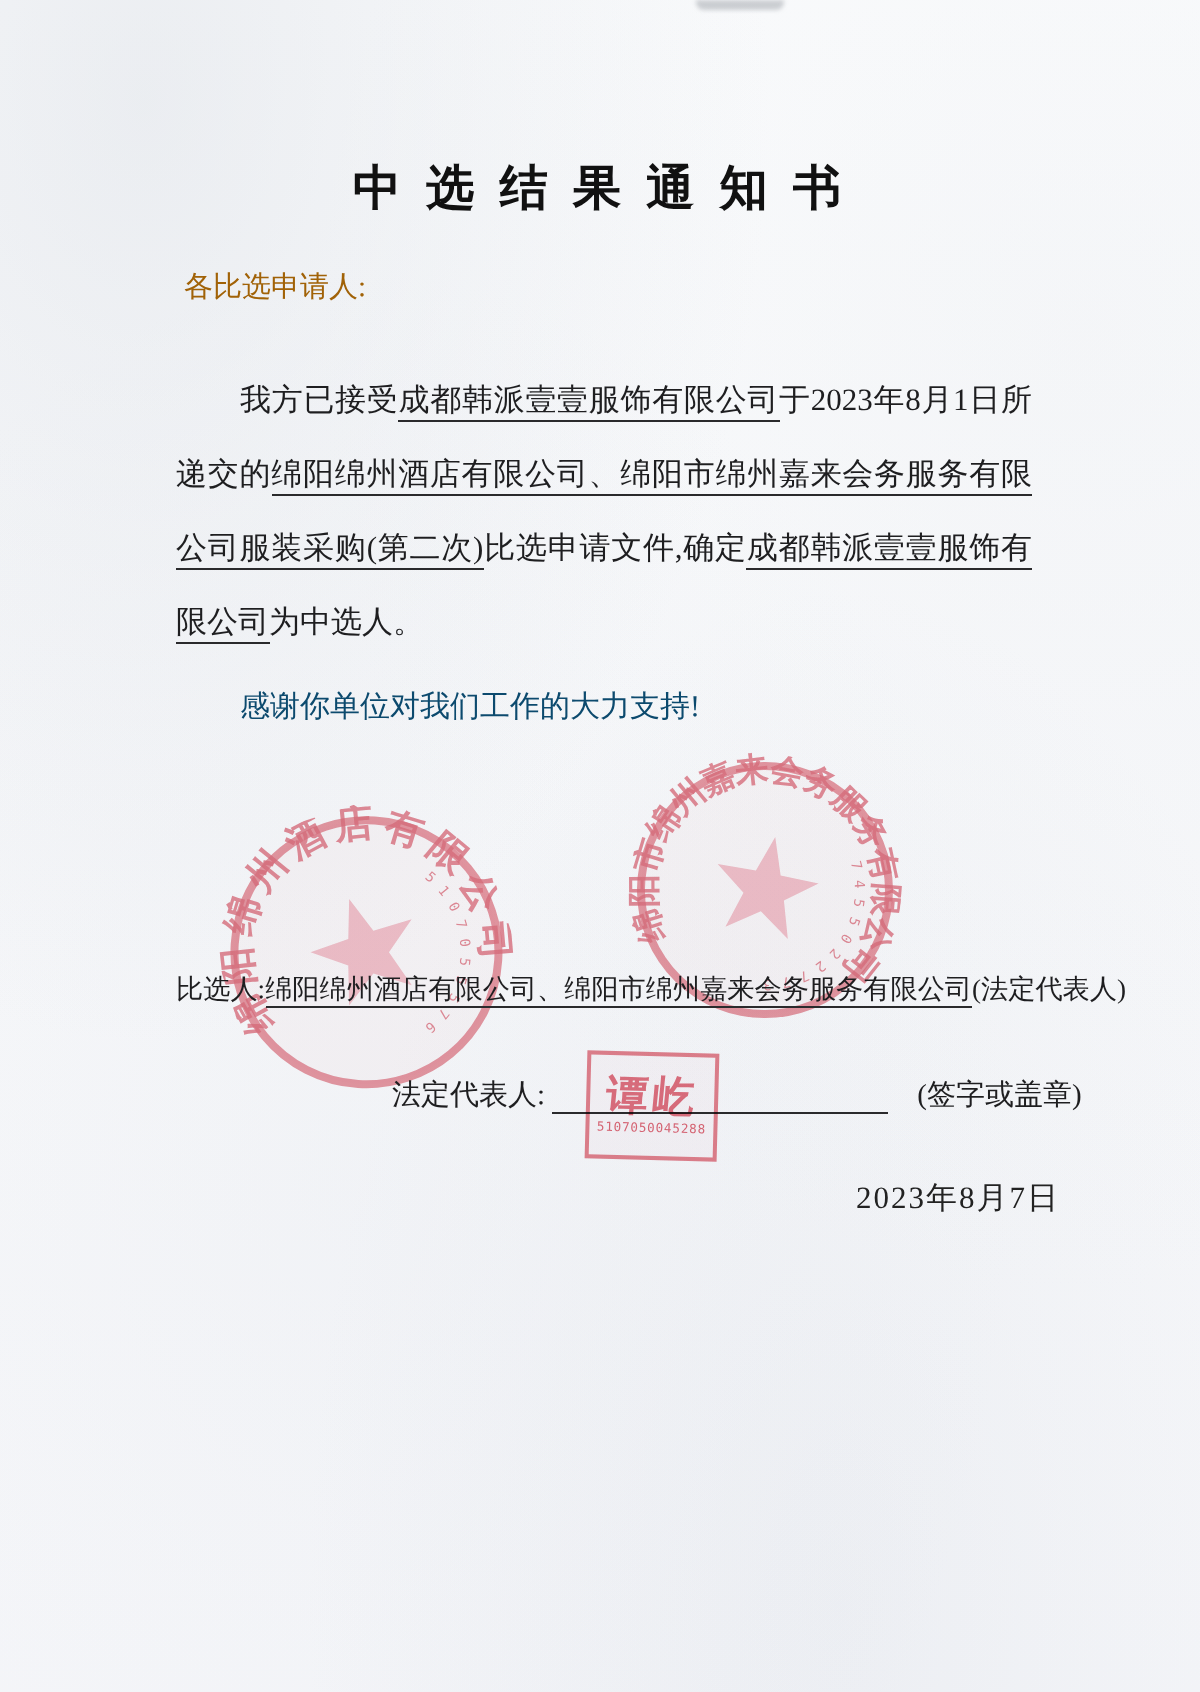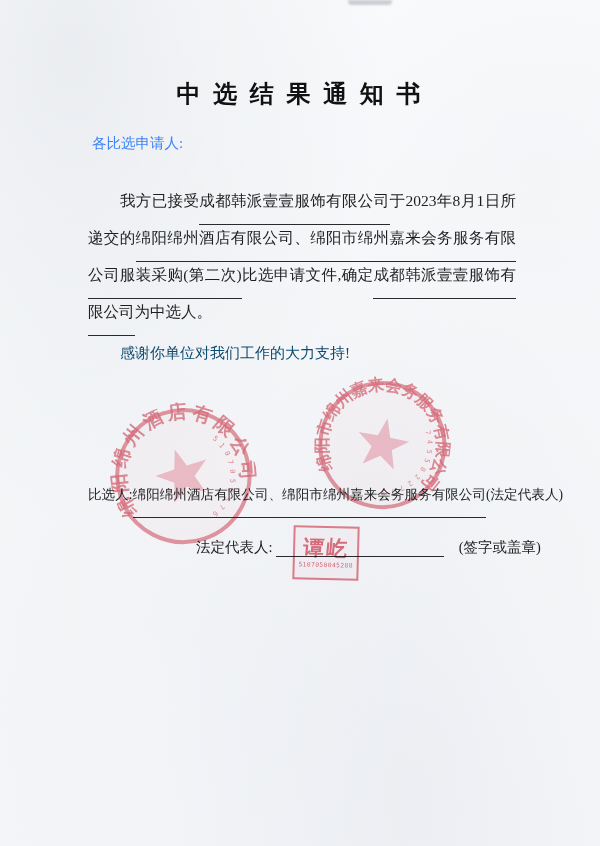--- a/index.html
+++ b/index.html
@@ -17,29 +17,29 @@
   }
   .page{position:absolute;inset:0;}
   .title{
     position:absolute;top:78px;left:0;width:600px;
     text-align:center;
     font-family:"Liberation Sans","DejaVu Sans",sans-serif;
     font-weight:bold;font-size:24px;letter-spacing:3px;color:#111;
   }
   .salutation{
     position:absolute;top:134px;left:92px;
-    font-size:14.5px;color:#3b82f6;
+    font-size:14.5px;color:#a16207;
   }
   .body-para{
     position:absolute;top:182px;left:88px;width:428px;
     font-size:15.5px;line-height:37px;
     text-align:justify;text-indent:32px;
     word-break:break-all;color:#1e1e20;
   }
-  .u{border-bottom:1.2px solid #2a2a2c;padding-bottom:15px;font-family:Liberation Serif, serif;}
+  .u{border-bottom:1.2px solid #2a2a2c;padding-bottom:1px;font-family:Liberation Serif, serif;}
   .thanks{
     position:absolute;top:344px;left:88px;width:428px;
     font-size:15px;text-indent:32px;color:#0c4a6e;
   }
   .selector-line{
     position:absolute;top:486px;left:88px;width:460px;
     font-size:13.6px;white-space:nowrap;color:#1e1e20;
   }
   .rep-line{
     position:absolute;top:538px;left:196px;width:360px;
@@ -129,14 +129,15 @@
 
   <div class="selector-line"><span>比选人:</span><span class="u">绵阳绵州酒店有限公司、绵阳市绵州嘉来会务服务有限公司</span><span>(法定代表人)</span></div>
 
   <div class="rep-line"><span>法定代表人:</span> <span class="blank-underline"></span>　<span>(签字或盖章)</span></div>
 
   <div class="name-seal">
     <div class="nm">谭屹</div>
     <div class="sn">5107050045288</div>
   </div>
 
+  <div class="date-line">2023年8月7日</div>
 
 </div>
 
 </body></html>

